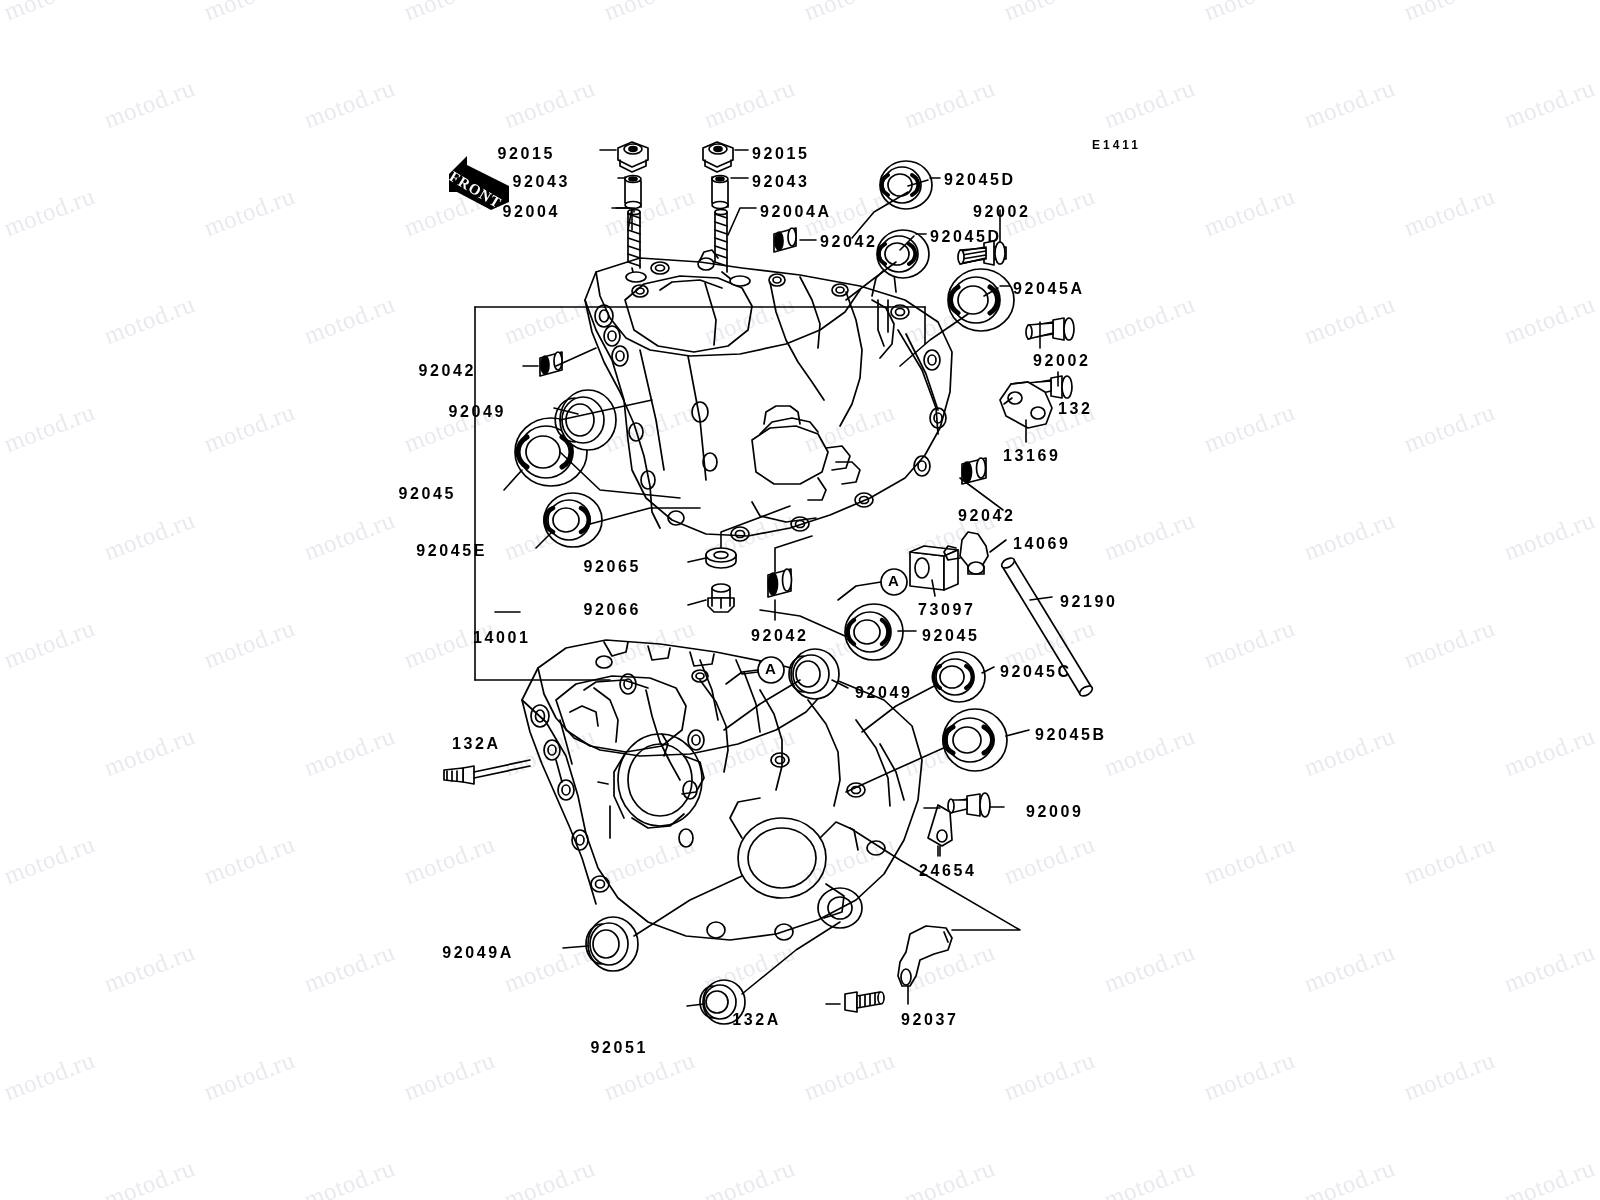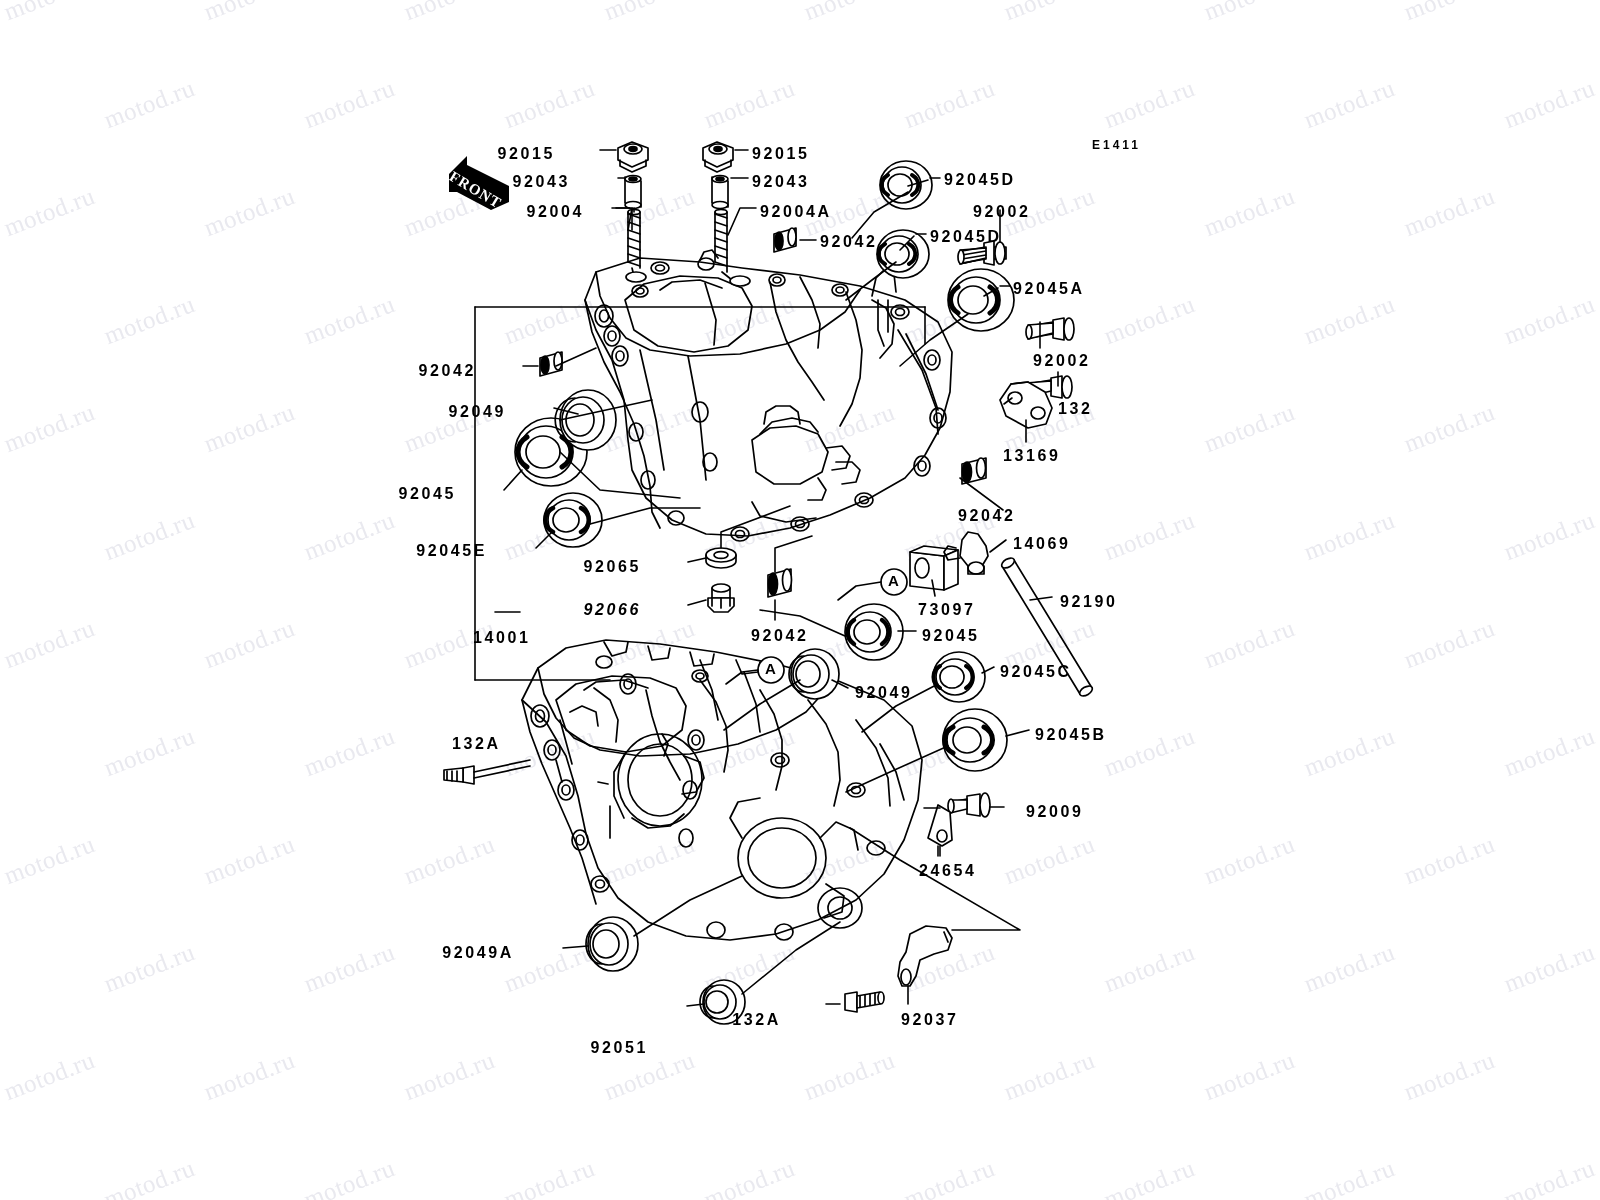--- a/index.html
+++ b/index.html
@@ -635,36 +635,36 @@
       </svg>
       <span class="ftxt">FRONT</span>
     </div>
 
     <div class="code" style="left:1092px;top:138px;">E1411</div>
 
   <div class="lbl r" style="right: 1045px; top: 145px;">92015</div>
       <div class="lbl" style="left: 752px; top: 145px;">92015</div>
       <div class="lbl r" style="right: 1030px; top: 173px;">92043</div>
       <div class="lbl" style="left: 752px; top: 173px;">92043</div>
-      <div class="lbl r" style="right: 1016px; top: 203px;">92004</div>
+      <div class="lbl r" style="right: 1040px; top: 203px;">92004</div>
       <div class="lbl" style="left: 760px; top: 203px;">92004A</div>
       <div class="lbl" style="left: 820px; top: 233px;">92042</div>
       <div class="lbl" style="left: 944px; top: 171px;">92045D</div>
       <div class="lbl" style="left: 973px; top: 203px;">92002</div>
       <div class="lbl" style="left: 930px; top: 228px;">92045D</div>
       <div class="lbl" style="left: 1013px; top: 280px;">92045A</div>
       <div class="lbl" style="left: 1033px; top: 352px;">92002</div>
       <div class="lbl" style="left: 1058px; top: 400px;">132</div>
       <div class="lbl" style="left: 1003px; top: 447px;">13169</div>
       <div class="lbl r" style="right: 1124px; top: 362px;">92042</div>
       <div class="lbl r" style="right: 1094px; top: 403px;">92049</div>
       <div class="lbl r" style="right: 1144px; top: 485px;">92045</div>
       <div class="lbl r" style="right: 1113px; top: 542px;">92045E</div>
       <div class="lbl r" style="right: 959px; top: 558px; margin-left: 27px;">92065</div>
-      <div class="lbl r" style="right: 959px; top: 601px; font-style: italic;">92066</div>
+      <div class="lbl r" style="right: 959px; top: 601px;">92066</div>
       <div class="lbl" style="left: 751px; top: 627px;">92042</div>
       <div class="lbl" style="left: 958px; top: 507px;">92042</div>
       <div class="lbl" style="left: 1013px; top: 535px;">14069</div>
       <div class="lbl" style="left: 918px; top: 601px;">73097</div>
       <div class="lbl" style="left: 1060px; top: 593px;">92190</div>
       <div class="lbl" style="left: 922px; top: 627px;">92045</div>
       <div class="lbl" style="left: 855px; top: 684px;">92049</div>
       <div class="lbl" style="left: 1000px; top: 663px;">92045C</div>
       <div class="lbl" style="left: 1035px; top: 726px;">92045B</div>
       <div class="lbl" style="left: 1026px; top: 803px;">92009</div>

